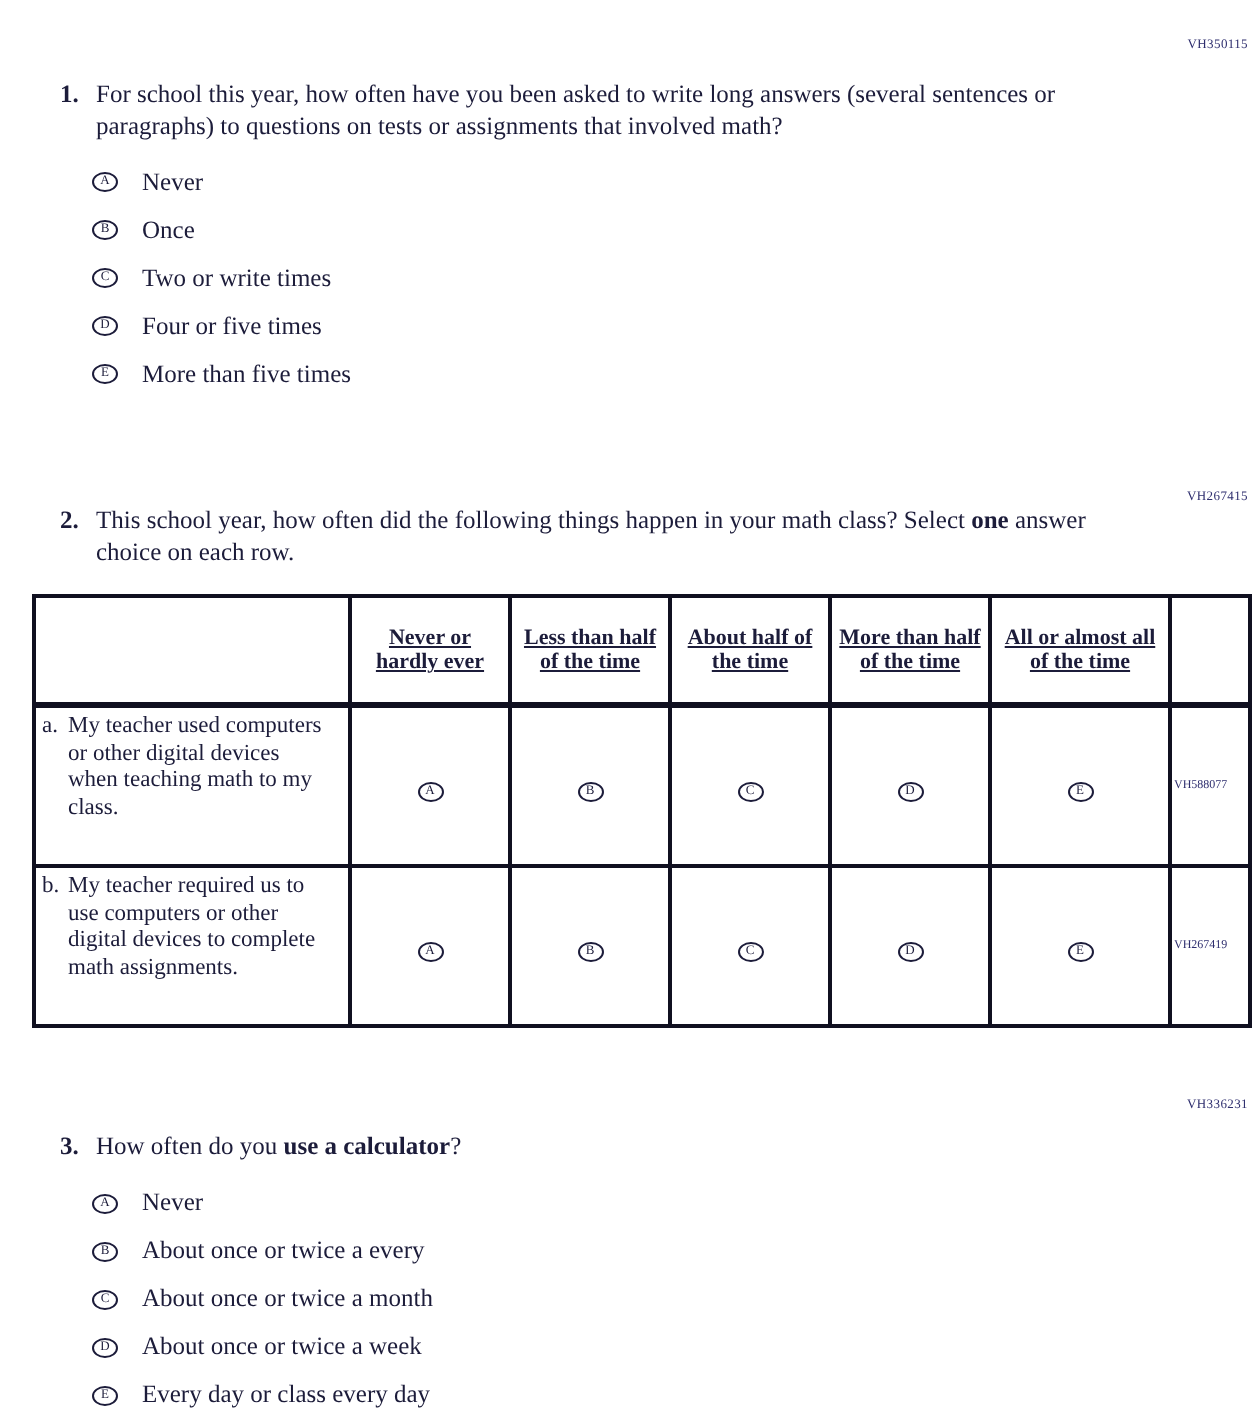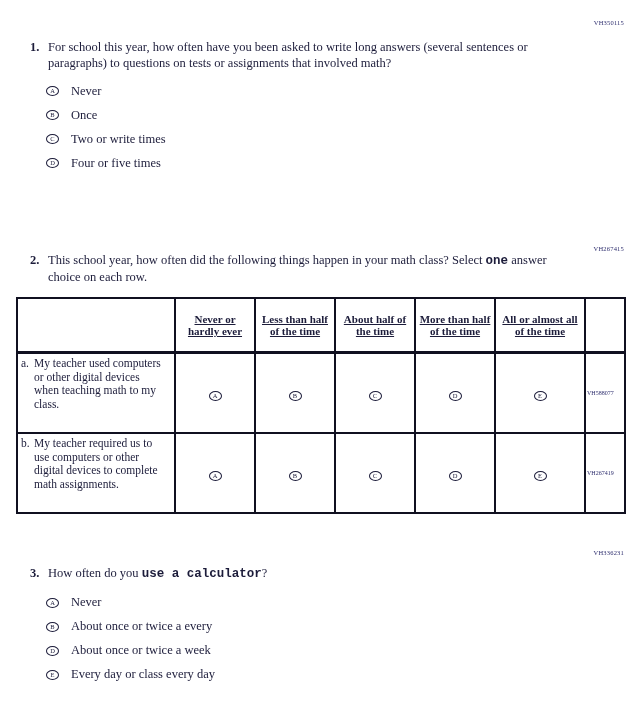--- a/index.html
+++ b/index.html
@@ -34,21 +34,21 @@
     flex: 0 0 18px;
     font-size: 12.5px;
     line-height: 15.5px;
   }
   .qtext {
     margin: 0;
     width: 520px;
     font-size: 12.5px;
     line-height: 15.5px;
   }
-  .qtext .bold { font-weight: bold; font-family: Liberation Mono, monospace; }
+  .qtext .bold { font-weight: bold; }
 
   .options { margin: 13px 0 0 16px; }
   .option { display: flex; align-items: center; height: 14px; margin-bottom: 10px; }
   .bubble {
     display: inline-block;
     box-sizing: border-box;
     width: 13px; height: 10px;
     border: 1px solid #1c1c3a;
     border-radius: 50%;
     font-size: 6.5px;
@@ -119,20 +119,24 @@
       <span class="bubble">B</span>
       <span class="olabel">Once</span>
     </div>
     <div class="option">
       <span class="bubble">C</span>
       <span class="olabel">Two or write times</span>
     </div>
     <div class="option">
       <span class="bubble">D</span>
       <span class="olabel">Four or five times</span>
+    </div>
+    <div class="option">
+      <span class="bubble">E</span>
+      <span class="olabel">More than five times</span>
     </div>
   </div>
 </section>
 
 <div class="code" id="code2">VH267415</div>
 
 <section class="question" id="q2">
   <div class="qrow">
     <span class="qnum">2.</span>
     <p class="qtext"><span>This school year, how often did the following things happen in your math class? Select </span><span class="bold">one</span><span> answer choice on each row.</span></p>
@@ -200,20 +204,24 @@
   <div class="options">
     <div class="option">
       <span class="bubble">A</span>
       <span class="olabel">Never</span>
     </div>
     <div class="option">
       <span class="bubble">B</span>
       <span class="olabel">About once or twice a every</span>
     </div>
     <div class="option">
+      <span class="bubble">C</span>
+      <span class="olabel">About once or twice a month</span>
+    </div>
+    <div class="option">
       <span class="bubble">D</span>
       <span class="olabel">About once or twice a week</span>
     </div>
     <div class="option">
       <span class="bubble">E</span>
       <span class="olabel">Every day or class every day</span>
     </div>
   </div>
 </section>
 

